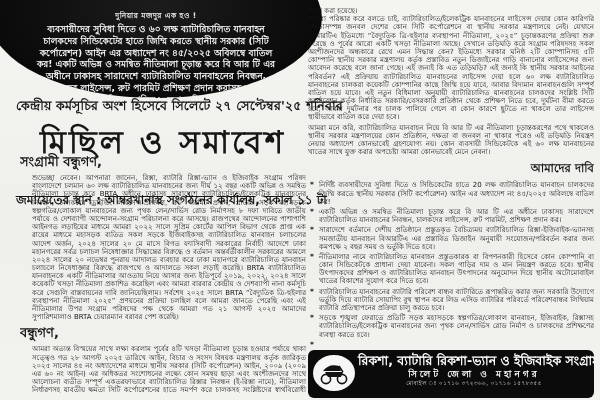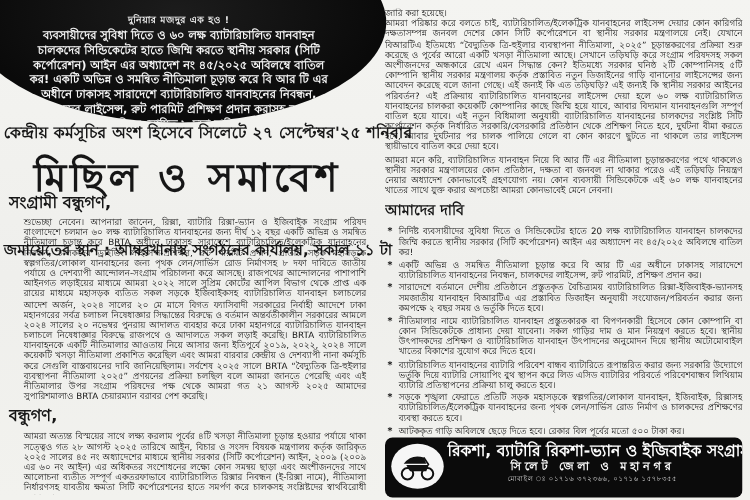--- a/index.html
+++ b/index.html
@@ -5,21 +5,21 @@
   html,body { margin:0; padding:0; }
   body { width:600px; height:400px; font-family:"DejaVu Sans","Liberation Sans",sans-serif; }
 
   .page {
     position:relative; width:600px; height:400px; overflow:hidden;
     background:linear-gradient(180deg,#f4f4f1 0%,#efefec 55%,#f2f2ee 100%);
     color:#161616;
   }
 
   
-  .col-left { position:absolute; left:7px; top:0; width:286px; height:400px; }
+  .col-left { position:absolute; left:20px; top:0; width:286px; height:400px; }
 
   .masthead {
     position:absolute; left:-30px; top:-62px; width:332px; height:160px;
     background:radial-gradient(ellipse at 50% 45%, #1c1c1c 0%, #0a0a0a 70%);
     border-radius:50%; color:#f5f5f5; text-align:center; overflow:hidden;
   }
   .masthead-inner { padding:72px 46px 0 46px; }
   .mast-slogan { font-size:7.5px; font-weight:700; letter-spacing:.4px; margin-bottom:2px; color:#e9e9e9; }
   .mast-text { font-size:9.1px; font-weight:700; line-height:1.3; text-align:center; }
 
@@ -28,21 +28,21 @@
   .headline-title { font-size:31px; font-weight:800; letter-spacing:3px; white-space:nowrap; margin-top:1px; }
   .headline-venue { font-size:12px; font-weight:700; white-space:nowrap; margin-top:21px; }
 
   .left-body { position:absolute; top:152px; left:0; right:0; bottom:4px; overflow:hidden; }
   .salutation { font-size:13px; font-weight:700; margin:0 0 1px 0; }
   .body-para { font-size:7px; line-height:1.17; text-align:justify; margin:0 0 2px 12px; }
 
   
   .col-right { position:absolute; left:308px; top:7px; width:286px; height:393px; overflow:hidden; }
   .right-lead { font-size:7px; line-height:1.17; margin:0; }
-  .demands-heading { font-size:11.5px; font-weight:800; text-align:left; margin:4px 0 2px 0; }
+  .demands-heading { font-size:11.5px; font-weight:800; text-align:right; margin:4px 0 2px 0; }
   .demands { list-style:none; margin:0; padding:0 0 0 11px; }
   .demands li { position:relative; font-size:7px; line-height:1.17; text-align:justify; margin-bottom:2px; }
   .demand-marker { position:absolute; left:-9px; top:0; font-weight:700; font-size:7.5px; }
 
   .orgbox {
     position:absolute; left:0; right:0; bottom:2px; height:48px;
     background:#0b0b0b; border-radius:6px; color:#ffffff; overflow:hidden;
   }
   .org-logo {
     position:absolute; left:5px; top:5px; width:42px; height:36px;
@@ -116,21 +116,20 @@
           <span>ব্যাটারিচালিত যানবাহনের ব্যাটারি পরিবেশ বান্ধব ব্যাটারিতে রূপান্তরিত করার জন্য সরকারি উদ্যোগে ভর্তুকি দিয়ে ব্যাটারি সোয়াপিং বুথ স্থাপন করে লিড এসিড ব্যাটারির পরিবর্তে পরিবেশবান্ধব লিথিয়াম ব্যাটারি প্রতিস্থাপনের প্রক্রিয়া চালু করতে হবে।</span>
         </li>
 
         <li>
           <span class="demand-marker">*</span>
           <span>সড়কে শৃঙ্খলা ফেরাতে প্রতিটি সড়ক মহাসড়কে স্বল্পগতির/লোকাল যানবাহন, ইজিবাইক, রিক্সাসহ ব্যাটারিচালিত/ইলেকট্রিক যানবাহনের জন্য পৃথক লেন/সার্ভিস রোড নির্মাণ ও চালকদের প্রশিক্ষণের ব্যবস্থা করতে হবে।</span>
         </li>
 
         <li>
           <span class="demand-marker">*</span>
-          <span>আটককৃত গাড়ি অবিলম্বে ছেড়ে দিতে হবে। রেকার বিল পূর্বের মতো ৫০০ টাকা কর।</span>
         </li>
       </ul>
 
     <div class="orgbox">
       <div class="org-logo">
         <svg viewBox="0 0 30 24" xmlns="http://www.w3.org/2000/svg">
           <circle cx="7" cy="18" r="4.6" fill="none" stroke="#111" stroke-width="1.6"></circle>
           <circle cx="23" cy="18" r="4.6" fill="none" stroke="#111" stroke-width="1.6"></circle>
           <path d="M4 10 Q10 2 20 5 L22 10 Z" fill="#111"></path>
           <path d="M6 11 L24 11 L22 16 L9 16 Z" fill="#111"></path>

